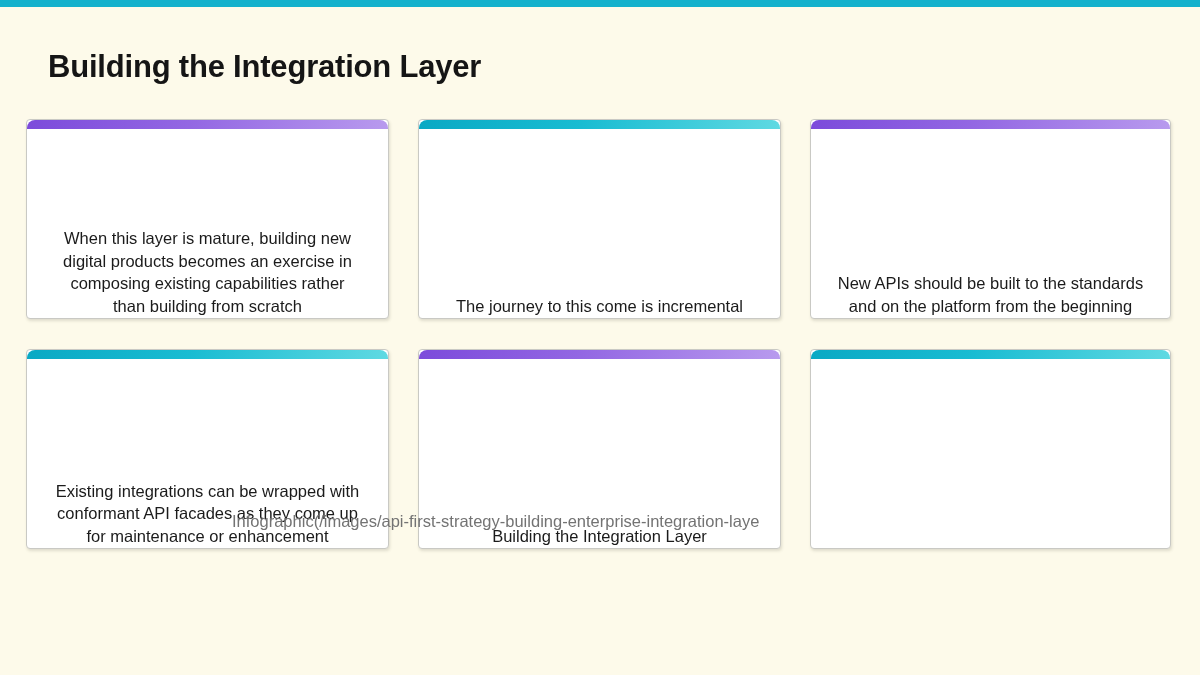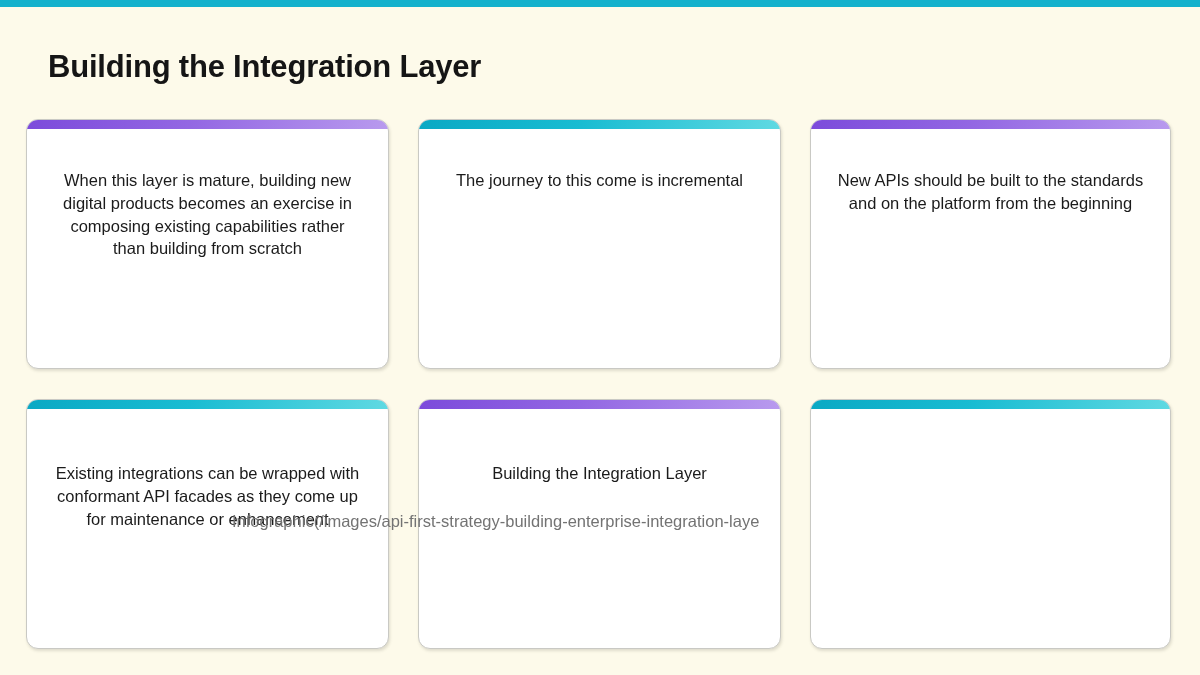--- a/index.html
+++ b/index.html
@@ -39,28 +39,28 @@
     top: 119px;
     left: 26px;
     width: 1148px;
     display: grid;
     grid-template-columns: 363px 363px 361px;
     column-gap: 29px;
     row-gap: 30px;
   }
   .card {
     position: relative;
-    height: 250px;
+    height: 200px;
     background: #ffffff;
     border: 1px solid #c9c9c4;
-    border-radius: 12px;
+    border-radius: 4px;
     box-shadow: 1px 2px 3px rgba(90, 88, 70, 0.18);
     overflow: hidden;
     display: flex;
-    align-items: flex-start;
+    align-items: flex-end;
     justify-content: center;
   }
   .card-accent {
     position: absolute;
     top: 0;
     left: 0;
     right: 0;
     height: 9px;
     border-top-left-radius: 8px;
     border-top-right-radius: 8px;

